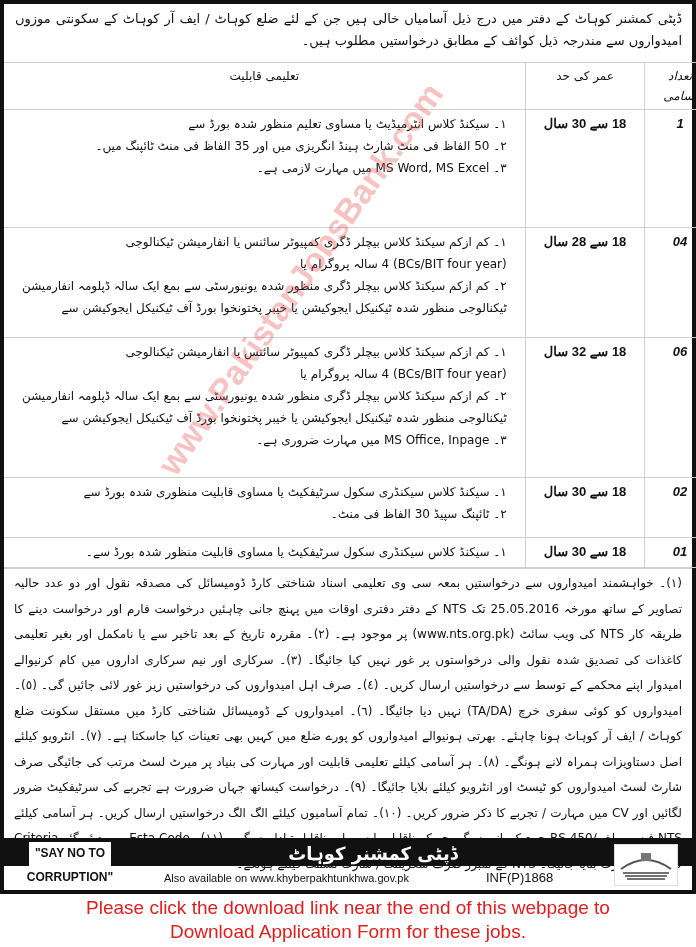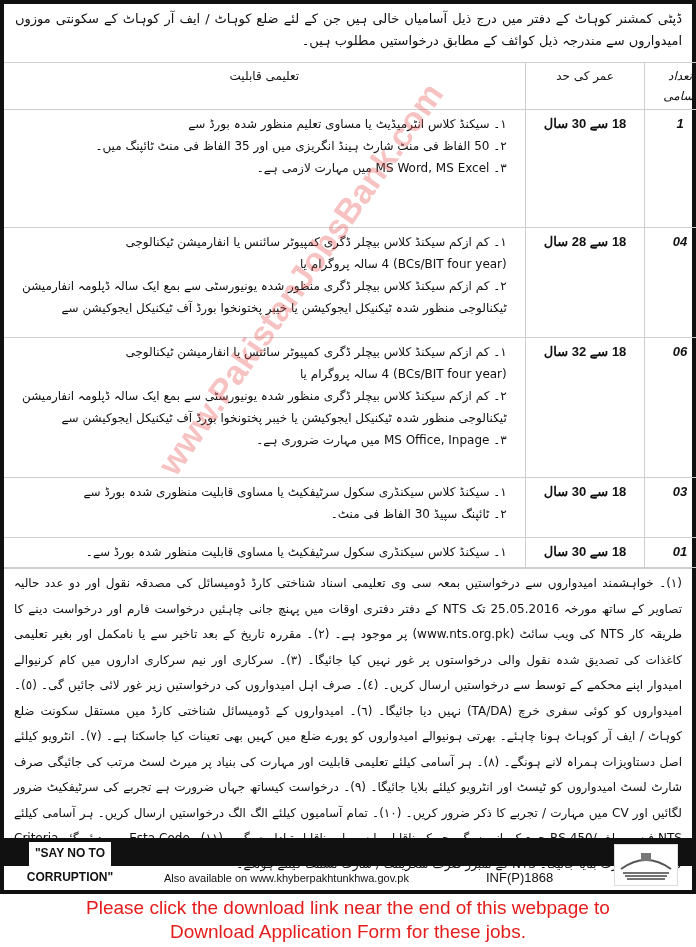--- a/index.html
+++ b/index.html
@@ -116,21 +116,21 @@
           <span class="line">ٹیکنالوجی منظور شدہ ٹیکنیکل ایجوکیشن یا خیبر پختونخوا بورڈ آف ٹیکنیکل ایجوکیشن سے</span>
           <span class="line">٣۔ MS Office, Inpage میں مہارت ضروری ہے۔</span>
         </td>
       </tr>
       <tr class="row4">
 
         <td class="c-name">
             <span class="line">جونیئر کلرک (BPS-07)</span>
           </td>
         <td class="c-count">
-            <span class="line">03</span>
+            <span class="line">02</span>
           </td>
         <td class="c-age">
             <span class="line">18 سے 30 سال</span>
           </td>
         <td class="c-qual">
           <span class="line">١۔ سیکنڈ کلاس سیکنڈری سکول سرٹیفکیٹ یا مساوی قابلیت منظوری شدہ بورڈ سے</span>
           <span class="line">٢۔ ٹائپنگ سپیڈ 30 الفاظ فی منٹ۔</span>
         </td>
       </tr>
       <tr class="row5">
@@ -148,20 +148,21 @@
           <span class="line">١۔ سیکنڈ کلاس سیکنڈری سکول سرٹیفکیٹ یا مساوی قابلیت منظور شدہ بورڈ سے۔</span>
         </td>
       </tr>
     </tbody>
   </table>
 
   <div class="terms">(١)۔ خواہشمند امیدواروں سے درخواستیں بمعہ سی وی تعلیمی اسناد شناختی کارڈ ڈومیسائل کی مصدقہ نقول اور دو عدد حالیہ تصاویر کے ساتھ مورخہ 25.05.2016 تک NTS کے دفتر دفتری اوقات میں پہنچ جانی چاہئیں درخواست فارم اور درخواست دینے کا طریقہ کار NTS کی ویب سائٹ (www.nts.org.pk) پر موجود ہے۔ (٢)۔ مقررہ تاریخ کے بعد تاخیر سے یا نامکمل اور بغیر تعلیمی کاغذات کی تصدیق شدہ نقول والی درخواستوں پر غور نہیں کیا جائیگا۔ (٣)۔ سرکاری اور نیم سرکاری اداروں میں کام کرنیوالے امیدوار اپنے محکمے کے توسط سے درخواستیں ارسال کریں۔ (٤)۔ صرف اہل امیدواروں کی درخواستیں زیر غور لائی جائیں گی۔ (٥)۔ امیدواروں کو کوئی سفری خرچ (TA/DA) نہیں دیا جائیگا۔ (٦)۔ امیدواروں کے ڈومیسائل شناختی کارڈ میں مستقل سکونت ضلع کوہاٹ / ایف آر کوہاٹ ہونا چاہئے۔ بھرتی ہونیوالے امیدواروں کو پورے ضلع میں کہیں بھی تعینات کیا جاسکتا ہے۔ (٧)۔ انٹرویو کیلئے اصل دستاویزات ہمراہ لانے ہونگے۔ (٨)۔ ہر آسامی کیلئے تعلیمی قابلیت اور مہارت کی بنیاد پر میرٹ لسٹ مرتب کی جائیگی صرف شارٹ لسٹ امیدواروں کو ٹیسٹ اور انٹرویو کیلئے بلایا جائیگا۔ (٩)۔ درخواست کیساتھ جہاں ضرورت ہے تجربے کی سرٹیفکیٹ ضرور لگائیں اور CV میں مہارت / تجربے کا ذکر ضرور کریں۔ (١٠)۔ تمام آسامیوں کیلئے الگ الگ درخواستیں ارسال کریں۔ ہر آسامی کیلئے NTS فیس مبلغ -/RS.450 جمع کروانی ہوگی جو کہ ناقابل واپسی اور ناقابل تبادلہ ہوگی۔ (١١)۔ Esta Code میں دیئے گئے Criteria کے مطابق میرٹ بنایا جائیگا۔ NTS کے نمبرز صرف سکریننگ / شارٹ لسٹنگ کیلئے ہونگے۔</div>
 
   <div class="footer">
     <div class="bar"></div>
+    <div class="urdu-office">ڈپٹی کمشنر کوہاٹ</div>
     <div class="say-no">"SAY NO TO</div>
     <div class="say-no2">CORRUPTION"</div>
     <div class="also">Also available on www.khyberpakhtunkhwa.gov.pk</div>
     <div class="inf">INF(P)1868</div>
     <div class="logo">
       <svg width="58" height="36" viewBox="0 0 58 36">
         <path d="M4 22 Q29 4 54 22" stroke="#555" stroke-width="2" fill="none"></path>
         <rect x="24" y="6" width="10" height="8" fill="#777"></rect>
         <path d="M6 26 L52 26 M8 29 L50 29 M10 32 L48 32" stroke="#444" stroke-width="1.5"></path>
       </svg>

